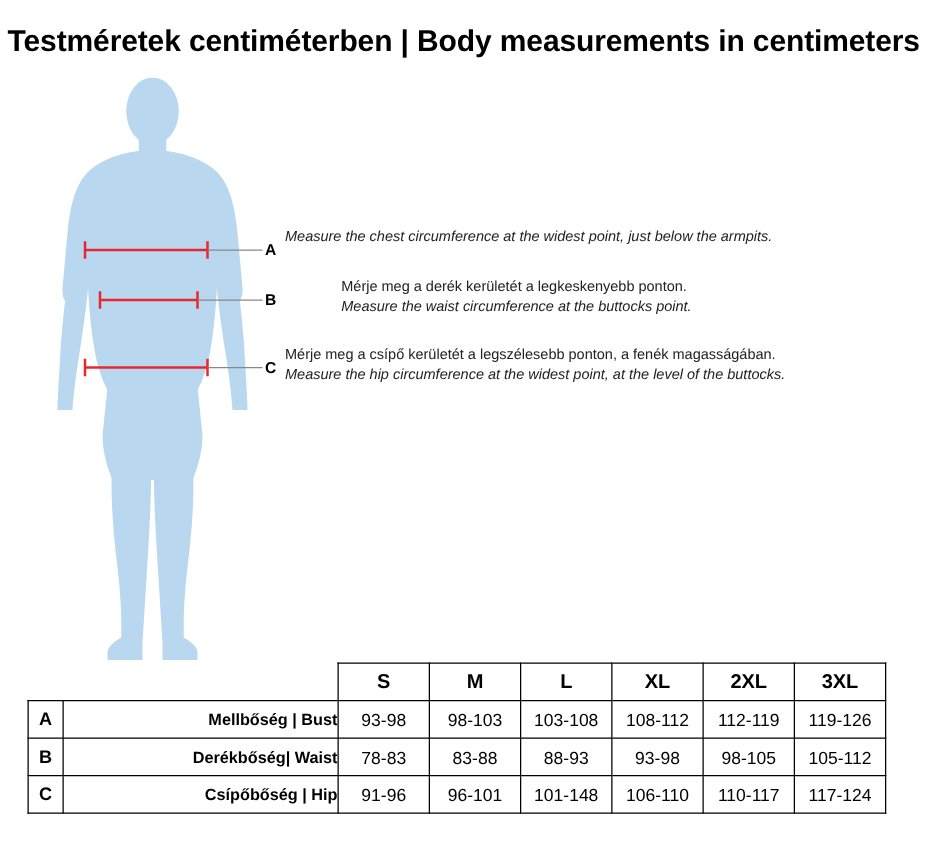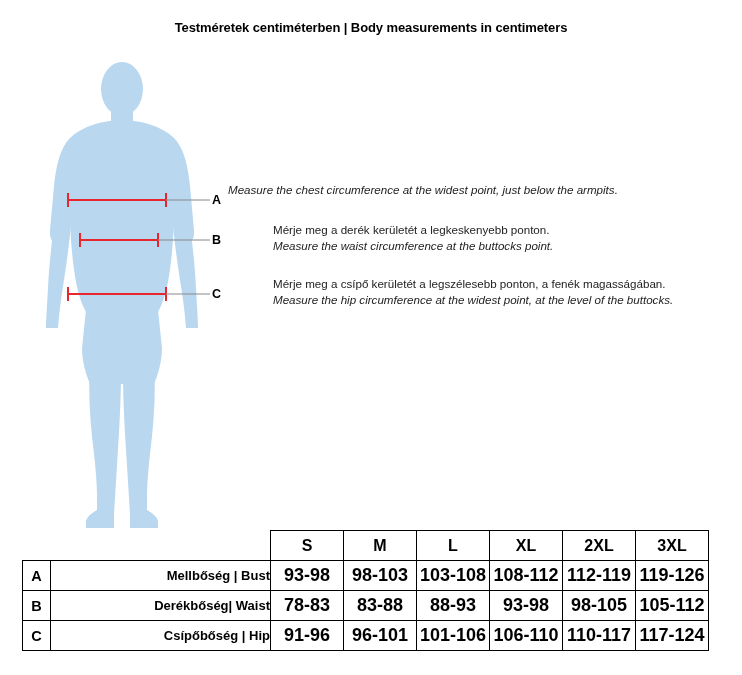--- a/index.html
+++ b/index.html
@@ -19,21 +19,21 @@
     position: relative;
     width: 742px;
     height: 675px;
   }
   .title {
     position: absolute;
     left: 0;
     top: 20px;
     width: 742px;
     text-align: center;
-    font-size: 13px;
+    font-size: 24px;
     font-weight: bold;
     color: #000000;
     letter-spacing: -0.1px;
   }
   
   .figure-wrap {
     position: absolute;
     left: 22px;
     top: 62px;
     width: 200px;
@@ -87,22 +87,22 @@
   .size-table .hdr-blank-name {
     border-left: none;
     border-top: none;
     border-right: none;
     border-bottom: none;
   }
   .size-table thead th.col-size {
     font-size: 16px;
   }
   .size-table tbody td.col-size {
-    font-weight: bold;
-    font-size: 18px;
+    font-weight: normal;
+    font-size: 14px;
   }
 </style>
 </head>
 <body>
 
 <div class="page">
 
   <div class="title">Testméretek centiméterben | Body measurements in centimeters</div>
 
   <div class="figure-wrap">
@@ -201,21 +201,21 @@
   <div class="marker-letter" style="left:212px; top:233px;">B</div>
   <div class="marker-letter" style="left:212px; top:287px;">C</div>
 
   <div class="annot" style="left:228px; top:182px;">
     <span class="en">Measure the chest circumference at the widest point, just below the armpits.</span>
   </div>
   <div class="annot" style="left:228px; top:222px;margin-left:45px;">
     <span class="hu">Mérje meg a derék kerületét a legkeskenyebb ponton.</span>
     <span class="en">Measure the waist circumference at the buttocks point.</span>
   </div>
-  <div class="annot" style="left:228px; top:276px;margin-left:45px;">
+  <div class="annot" style="left:228px; top:276px;">
     <span class="hu">Mérje meg a csípő kerületét a legszélesebb ponton, a fenék magasságában.</span>
     <span class="en">Measure the hip circumference at the widest point, at the level of the buttocks.</span>
   </div>
 
   <table class="size-table">
     <thead>
       <tr>
         <th class="col-letter hdr-blank-left"></th>
         <th class="col-name hdr-blank-name"></th>
         <th class="col-size">S</th>
@@ -245,21 +245,21 @@
         <td class="col-size">88-93</td>
         <td class="col-size">93-98</td>
         <td class="col-size">98-105</td>
         <td class="col-size">105-112</td>
       </tr>
       <tr>
         <td class="col-letter">C</td>
         <td class="col-name">Csípőbőség  |  Hip</td>
         <td class="col-size">91-96</td>
         <td class="col-size">96-101</td>
-        <td class="col-size">101-106</td>
+        <td class="col-size">101-148</td>
         <td class="col-size">106-110</td>
         <td class="col-size">110-117</td>
         <td class="col-size">117-124</td>
       </tr>
     </tbody>
   </table>
 
 </div>
 
 </body></html>

